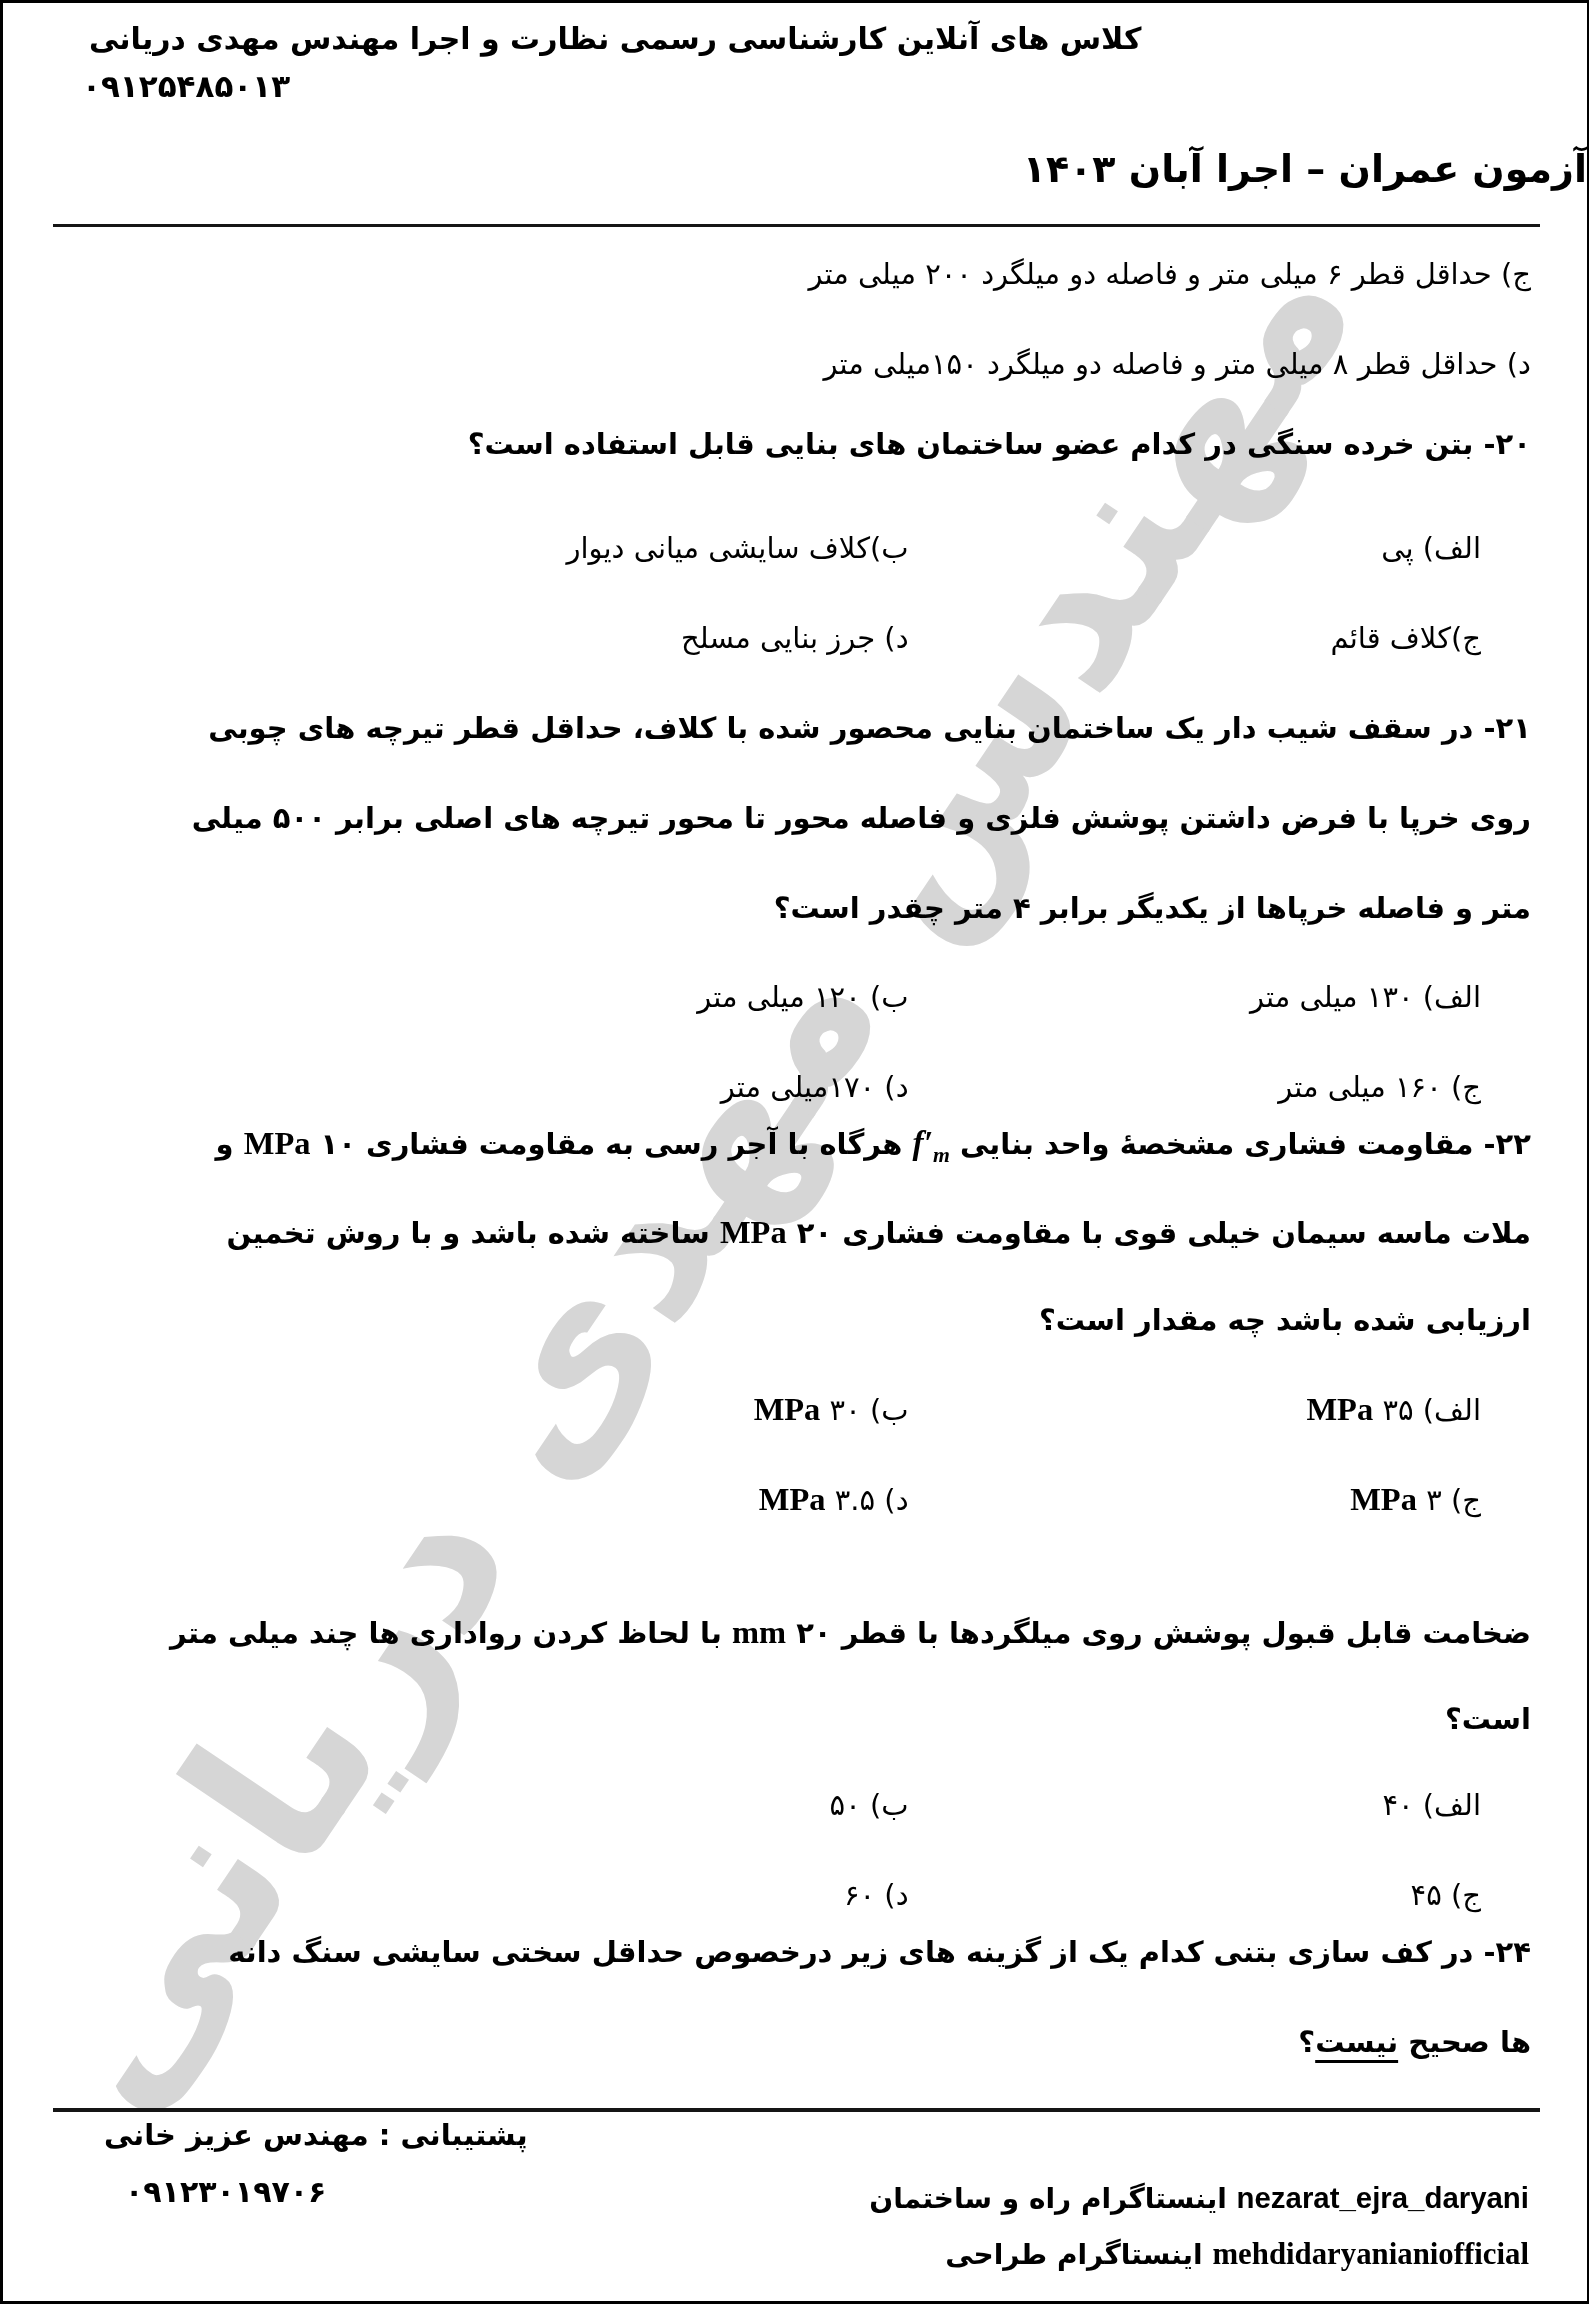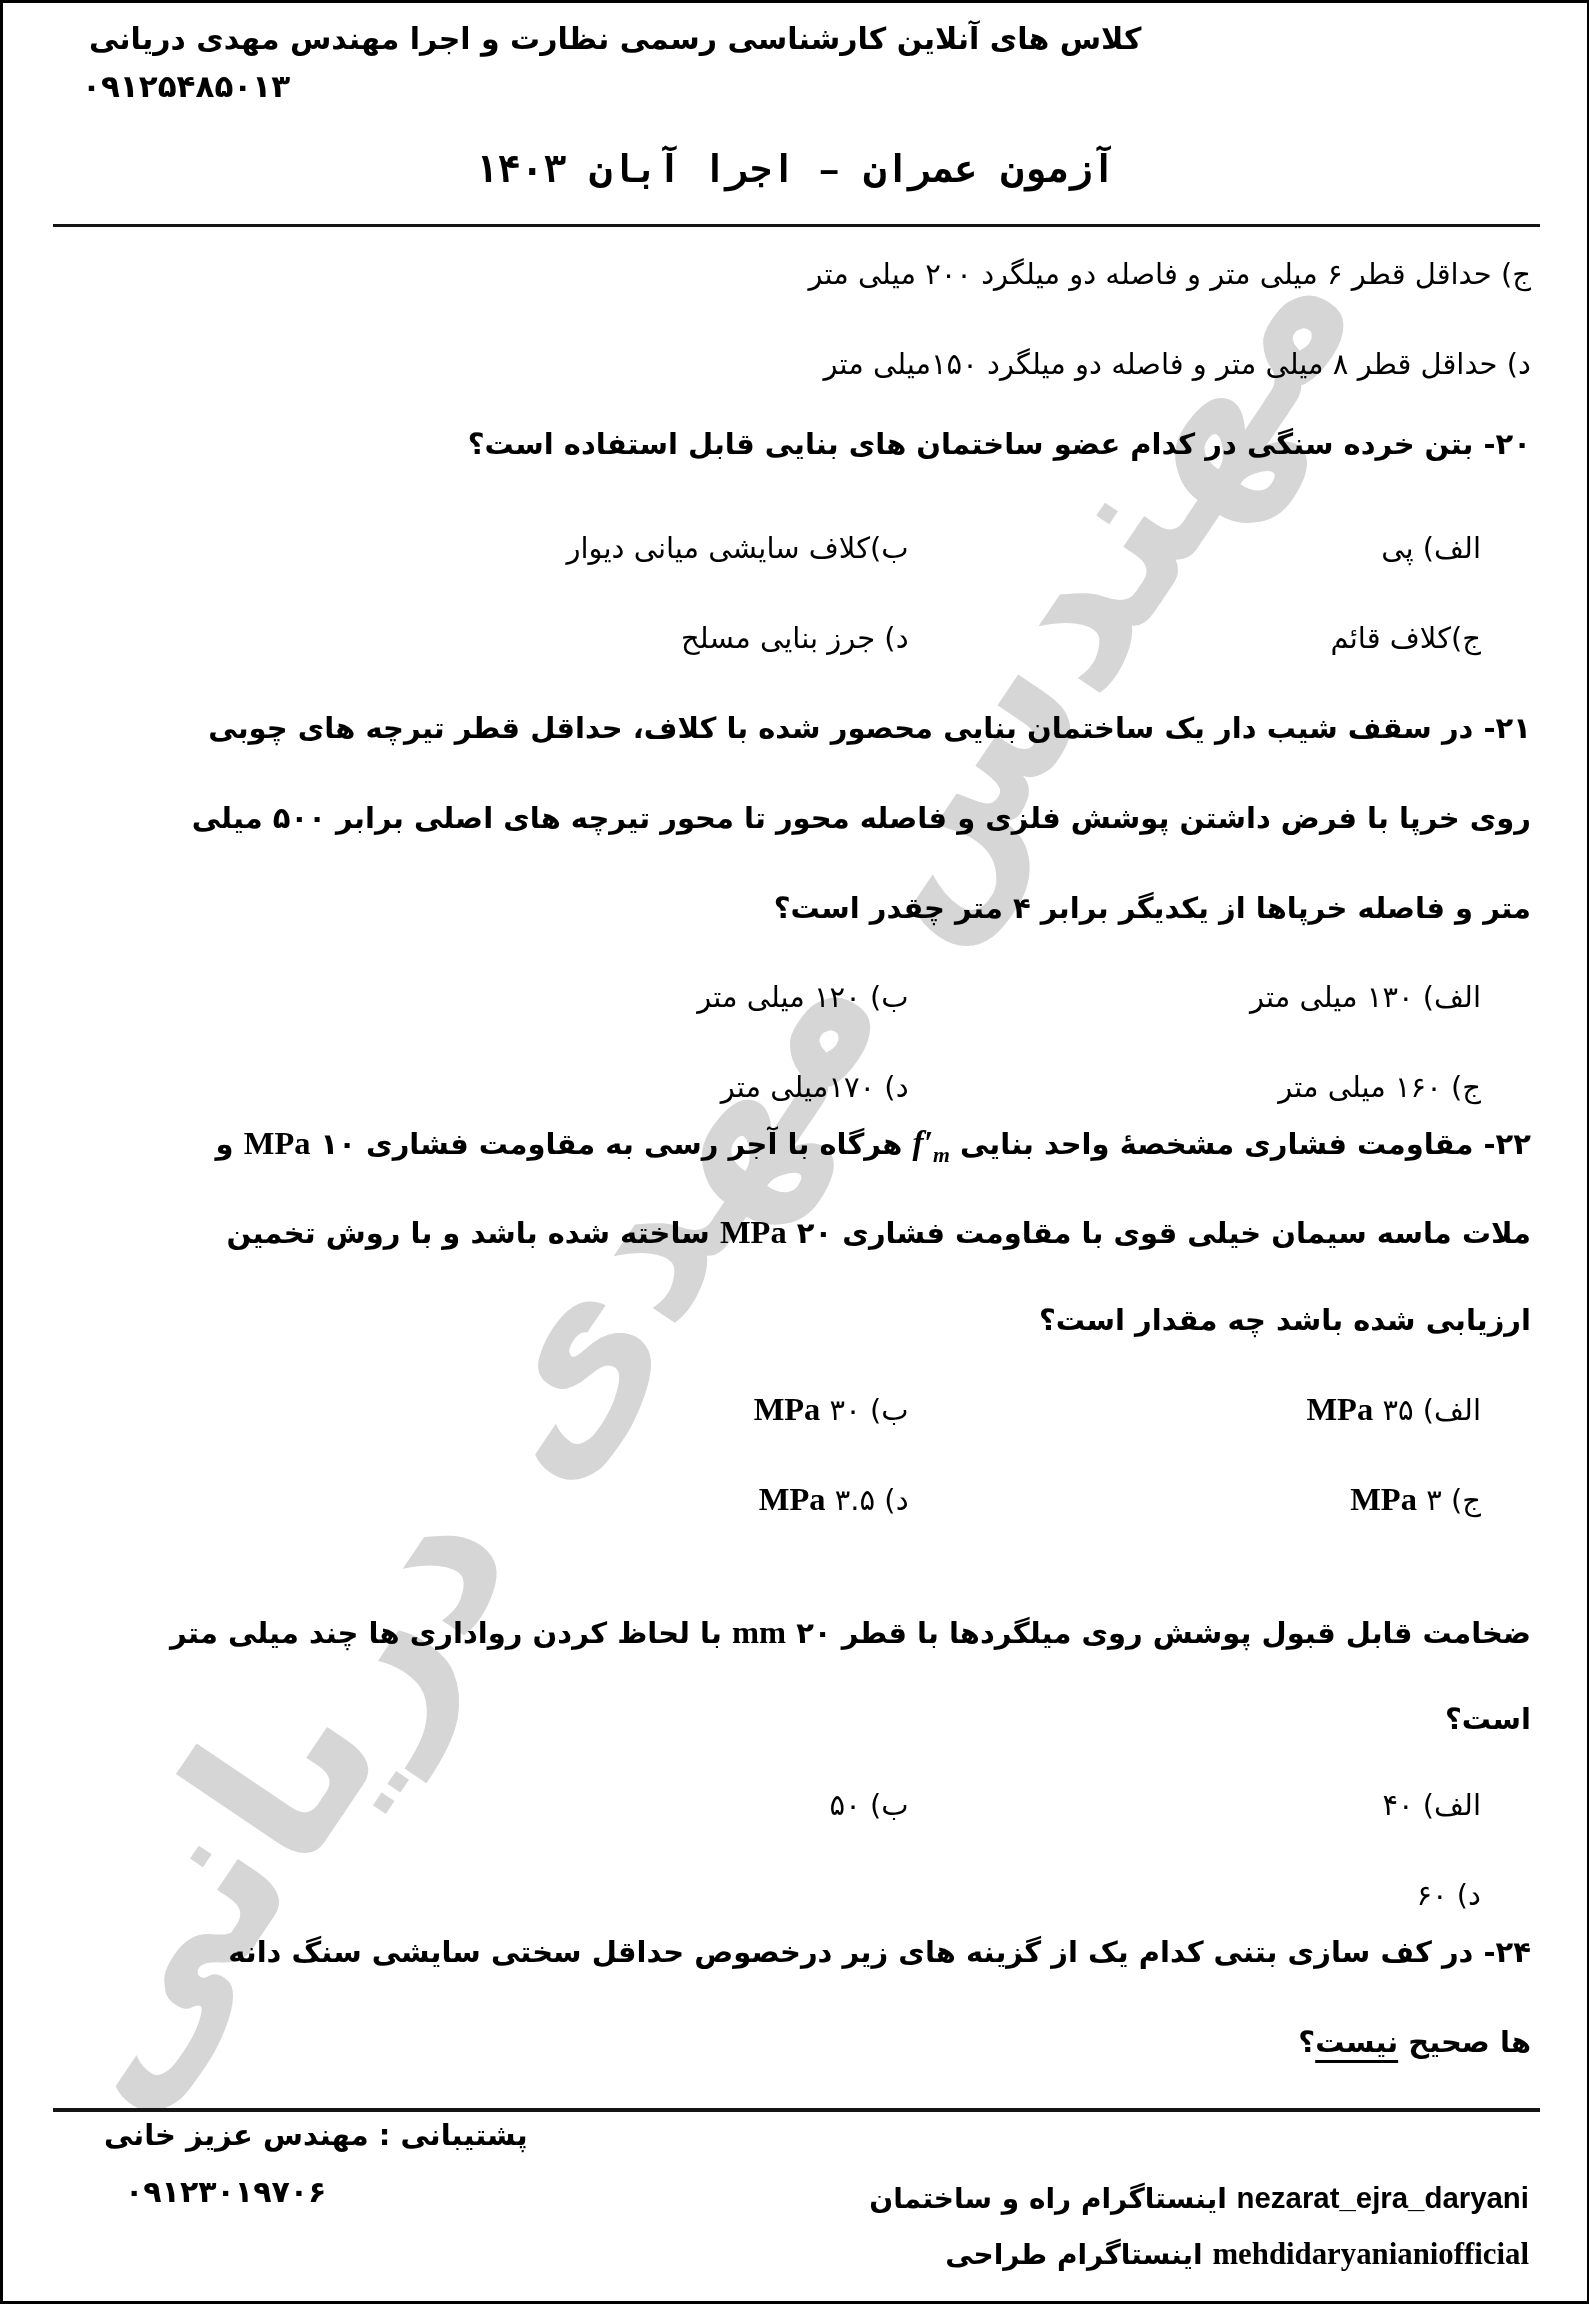--- a/index.html
+++ b/index.html
@@ -17,21 +17,21 @@
   .line{position:absolute;right:56px;white-space:nowrap;direction:rtl;font-size:29px;line-height:1.25;}
   .q{font-weight:700;}
   .opt-row{
     position:absolute;left:54px;width:1424px;
     direction:rtl;display:grid;grid-template-columns:40.2% 59.8%;
     font-size:29px;line-height:1.25;
   }
   .opt{white-space:nowrap;text-align:right;}
   .hdr1{left:86px;top:18px;font-size:30px;font-weight:700;direction:rtl;}
   .hdr-phone{left:79px;top:65px;font-size:31px;font-weight:700;letter-spacing:1.8px;}
-  .title{left:0;top:144px;width:100%;text-align:center;font-size:38px;font-weight:700;direction:rtl;font-family:Liberation Mono, monospace;}
+  .title{left:0;top:144px;width:100%;text-align:right;font-size:38px;font-weight:700;direction:rtl;}
   .rule{position:absolute;background:#151515;}
   .rule-top{left:50px;top:221px;width:1487px;height:2.7px;}
   .rule-bottom{left:50px;top:2105px;width:1487px;height:3.6px;}
   .lat{font-family:"Liberation Serif",serif;font-weight:700;font-size:1.12em;}
   .math{font-family:"Liberation Serif",serif;font-style:italic;font-weight:700;font-size:1.15em;}
   .math sub{font-size:0.65em;}
   .num{letter-spacing:0.9px;}
   .u-underline{text-decoration:underline;text-decoration-thickness:2.7px;text-underline-offset:8px;}
   .watermark{
     position:absolute;left:684px;top:1170px;
@@ -132,20 +132,21 @@
     <span class="num">۲۰</span>
     <span class="lat">mm</span>
     <span>با لحاظ کردن رواداری ها چند میلی متر</span>
   </div>
   <div class="line q fg" style="top:1698px">است؟</div>
   <div class="opt-row fg" style="top:1784px">
     <div class="opt">الف) ۴۰</div>
     <div class="opt">ب) ۵۰</div>
   </div>
   <div class="opt-row fg" style="top:1874px">
+    <div class="opt">ج) ۴۵</div>
     <div class="opt">د) ۶۰</div>
   </div>
 
   <div class="line q fg" style="top:1931px">۲۴- در کف سازی بتنی کدام یک از گزینه های زیر درخصوص حداقل سختی سایشی سنگ دانه</div>
   <div class="line q fg" style="top:2021px">
     <span>ها صحیح</span>
     <span class="u-underline">نیست</span><span>؟</span>
   </div>
 
   <div class="rule rule-bottom fg"></div>

